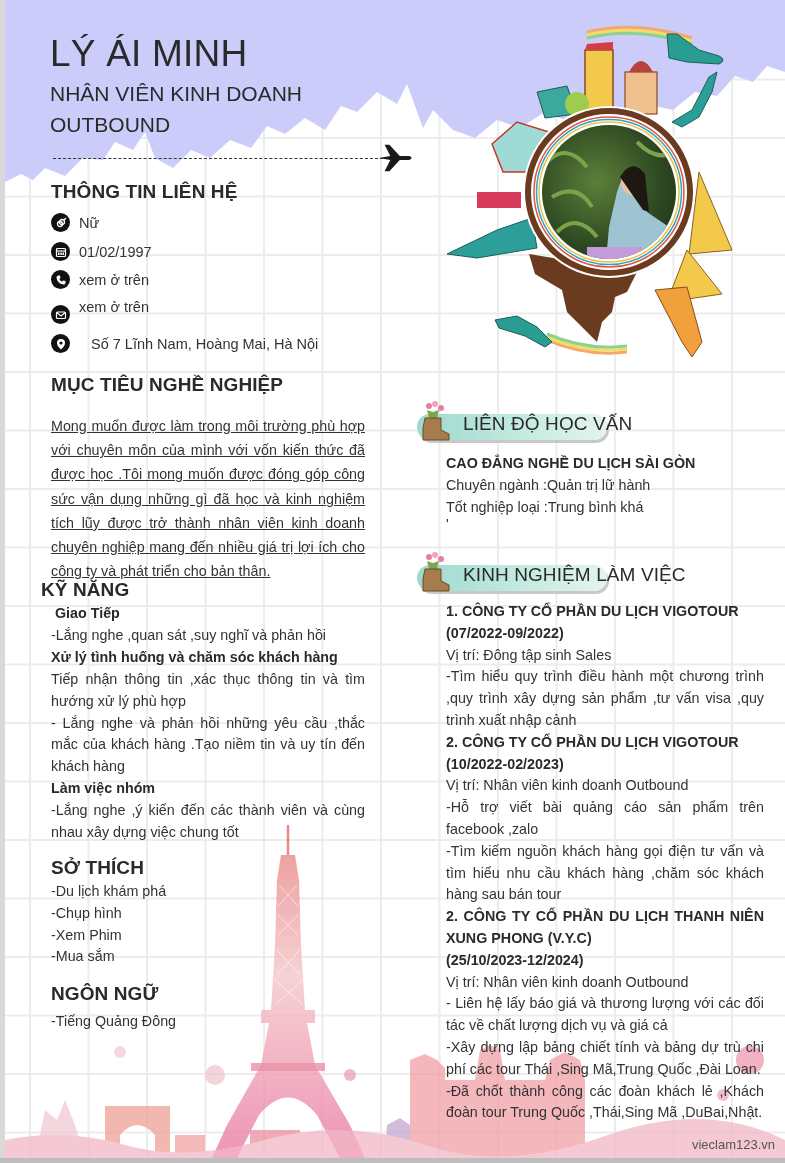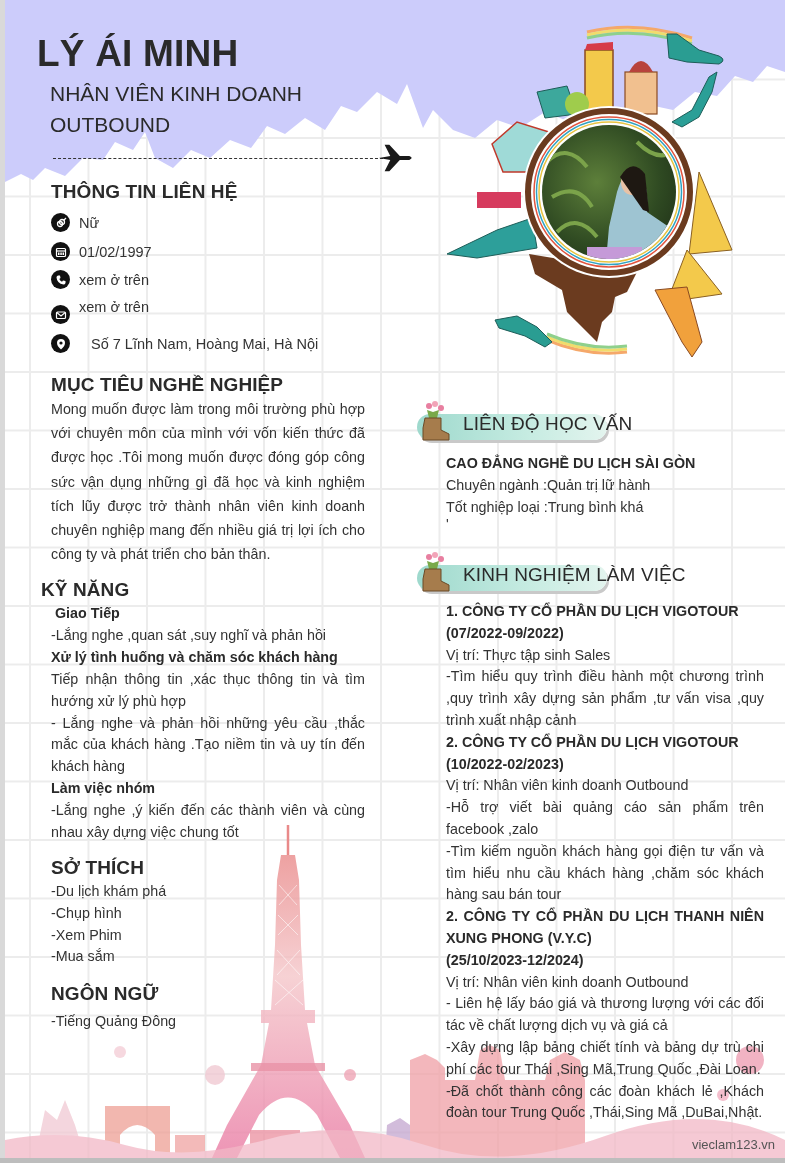--- a/index.html
+++ b/index.html
@@ -13,21 +13,21 @@
       linear-gradient(to right, #ececec 2px, transparent 2px),
       linear-gradient(to bottom, #ececec 2px, transparent 2px);
     background-size: 58.5px 58.5px;
     background-position: 24px 20px;
     overflow: hidden;
   }
 
   
   .hdr-bg { position: absolute; left: 0; top: 0; width: 780px; height: 240px; }
 
-  .name { position: absolute; left: 32px; top: 33px; font-size: 37px; font-weight: 700; letter-spacing: 0.2px; color: #2a2a2a; font-family: "Liberation Sans", sans-serif; }
+  .name { position: absolute; left: 45px; top: 33px; font-size: 37px; font-weight: 400; letter-spacing: 0.2px; color: #2a2a2a; font-family: "Liberation Sans", sans-serif; }
   .job { position: absolute; left: 45px; top: 78px; font-size: 21px; line-height: 31px; width: 300px; color: #2a2a2a; font-weight: 400; }
 
   .dash-line { position: absolute; left: 48px; top: 158px; width: 330px; border-top: 1.5px dashed #333; }
   .plane-icon { position: absolute; left: 372px; top: 142px; width: 38px; height: 32px; }
 
   .sec-title { position: absolute; font-size: 19px; font-weight: 700; color: #2a2a2a; letter-spacing: 0.1px; }
   .left-text { position: absolute; left: 46px; width: 314px; font-size: 14.3px; line-height: 24.2px; color: #333; text-align: justify; }
 
   .contact { position: absolute; left: 46px; display: flex; align-items: center; font-size: 14.5px; color: #333; }
   .contact .ic { width: 19px; height: 19px; border-radius: 50%; background: #111; margin-right: 9px; display: flex; align-items: center; justify-content: center; flex: none; }
@@ -111,21 +111,21 @@
     <span class="ic">
       <svg viewBox="0 0 12 12">
           <path d="M6,1 Q10,1 10,5 Q10,8 6,11.5 Q2,8 2,5 Q2,1 6,1 Z" fill="#fff"></path>
           <circle cx="6" cy="5" r="1.6" fill="#111"></circle>
         </svg>
     </span>
     <span>Số 7 Lĩnh Nam, Hoàng Mai, Hà Nội</span>
   </div>
 
   <div class="sec-title" style="left:46px; top:374px;">MỤC TIÊU NGHỀ NGHIỆP</div>
-  <div class="left-text" style="top:397px;">Mong muốn được làm trong môi trường phù hợp với chuyên môn của mình với vốn kiến thức đã được học .Tôi mong muốn được đóng góp công sức vận dụng những gì đã học và kinh nghiệm tích lũy được trở thành nhân viên kinh doanh chuyên nghiệp mang đến nhiều giá trị lợi ích cho công ty và phát triển cho bản thân.</div>
+  <div class="left-text" style="top:414px;text-decoration:underline;">Mong muốn được làm trong môi trường phù hợp với chuyên môn của mình với vốn kiến thức đã được học .Tôi mong muốn được đóng góp công sức vận dụng những gì đã học và kinh nghiệm tích lũy được trở thành nhân viên kinh doanh chuyên nghiệp mang đến nhiều giá trị lợi ích cho công ty và phát triển cho bản thân.</div>
 
   <div class="sec-title" style="left:36px; top:579px;">KỸ NĂNG</div>
   <div class="left-text" style="top:603px; line-height:21.9px;">
     <span class="list-line bold" style="white-space:pre;"> Giao Tiếp</span>
     <span class="list-line">-Lắng nghe ,quan sát ,suy nghĩ và phản hồi</span>
     <span class="list-line bold">Xử lý tình huống và chăm sóc khách hàng</span>
     <span class="list-line">Tiếp nhận thông tin ,xác thục thông tin và tìm hướng xử lý phù hợp</span>
     <span class="list-line">- Lắng nghe và phản hồi những yêu cầu ,thắc mắc của khách hàng .Tạo niềm tin và uy tín đến khách hàng</span>
     <span class="list-line bold">Làm việc nhóm</span>
     <span class="list-line">-Lắng nghe ,ý kiến đến các thành viên  và cùng nhau xây dựng việc chung tốt</span>
@@ -257,21 +257,21 @@
         <circle cx="22" cy="8" r="3" fill="#e87fa0"></circle>
       <path d="M8,10 L14,12 L20,10 L18,18 L10,18 Z" fill="#79a94a"></path>
       <path d="M6,18 L22,18 L22,30 L30,34 L30,40 L4,40 L4,28 Z" fill="#a67c4c" stroke="#6b4a26" stroke-width="1"></path>
     </svg>
     <div class="r-title">KINH NGHIỆM LÀM VIỆC</div>
   </div>
   <div class="right-text" style="top:601px;">
     <div>
       <span class="list-line ttl">1. CÔNG TY CỔ PHẦN DU LỊCH VIGOTOUR</span>
       <span class="list-line ttl">(07/2022-09/2022)</span>
-      <span class="list-line">Vị trí: Thực tập sinh Sales</span>
+      <span class="list-line">Vị trí: Đông tập sinh Sales</span>
       <span class="list-line">-Tìm hiểu quy trình điều hành một chương trình ,quy trình xây dựng sản phẩm ,tư vấn visa ,quy trình xuất nhập cảnh</span>
     </div>
     <div>
       <span class="list-line ttl">2. CÔNG TY CỔ PHẦN DU LỊCH VIGOTOUR</span>
       <span class="list-line ttl">(10/2022-02/2023)</span>
       <span class="list-line">Vị trí: Nhân viên kinh doanh Outbound</span>
       <span class="list-line">-Hỗ trợ viết bài quảng cáo sản phẩm trên facebook ,zalo</span>
       <span class="list-line">-Tìm kiếm nguồn khách hàng gọi điện tư vấn và tìm hiểu nhu cầu khách hàng ,chăm sóc khách hàng sau bán tour</span>
     </div>
     <div>

